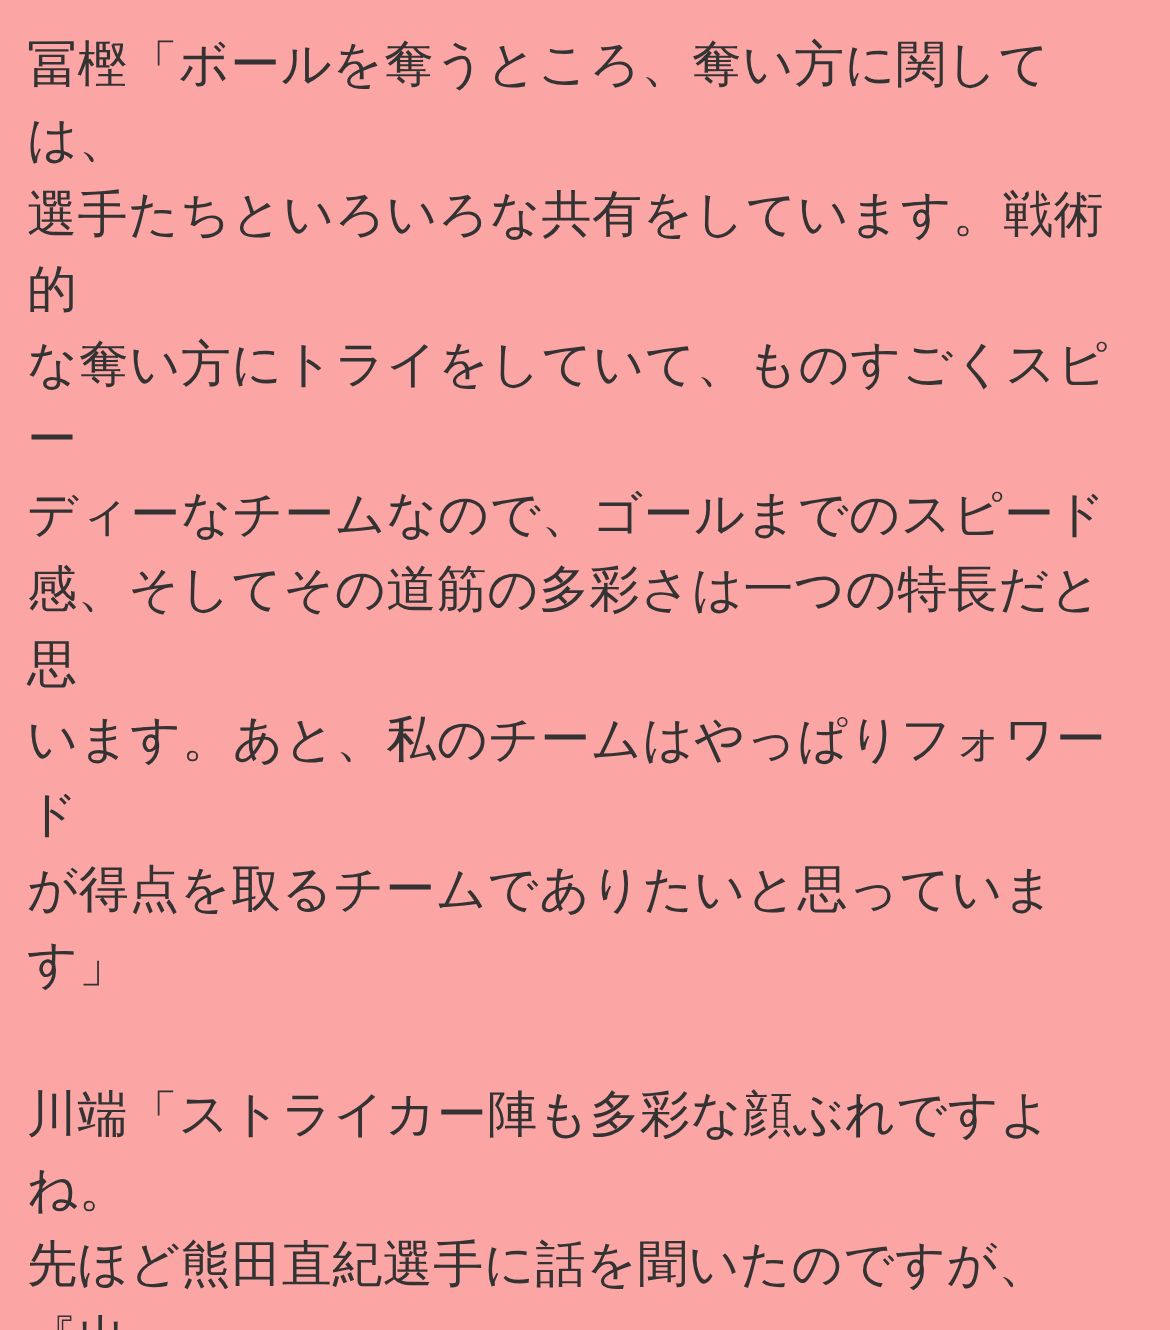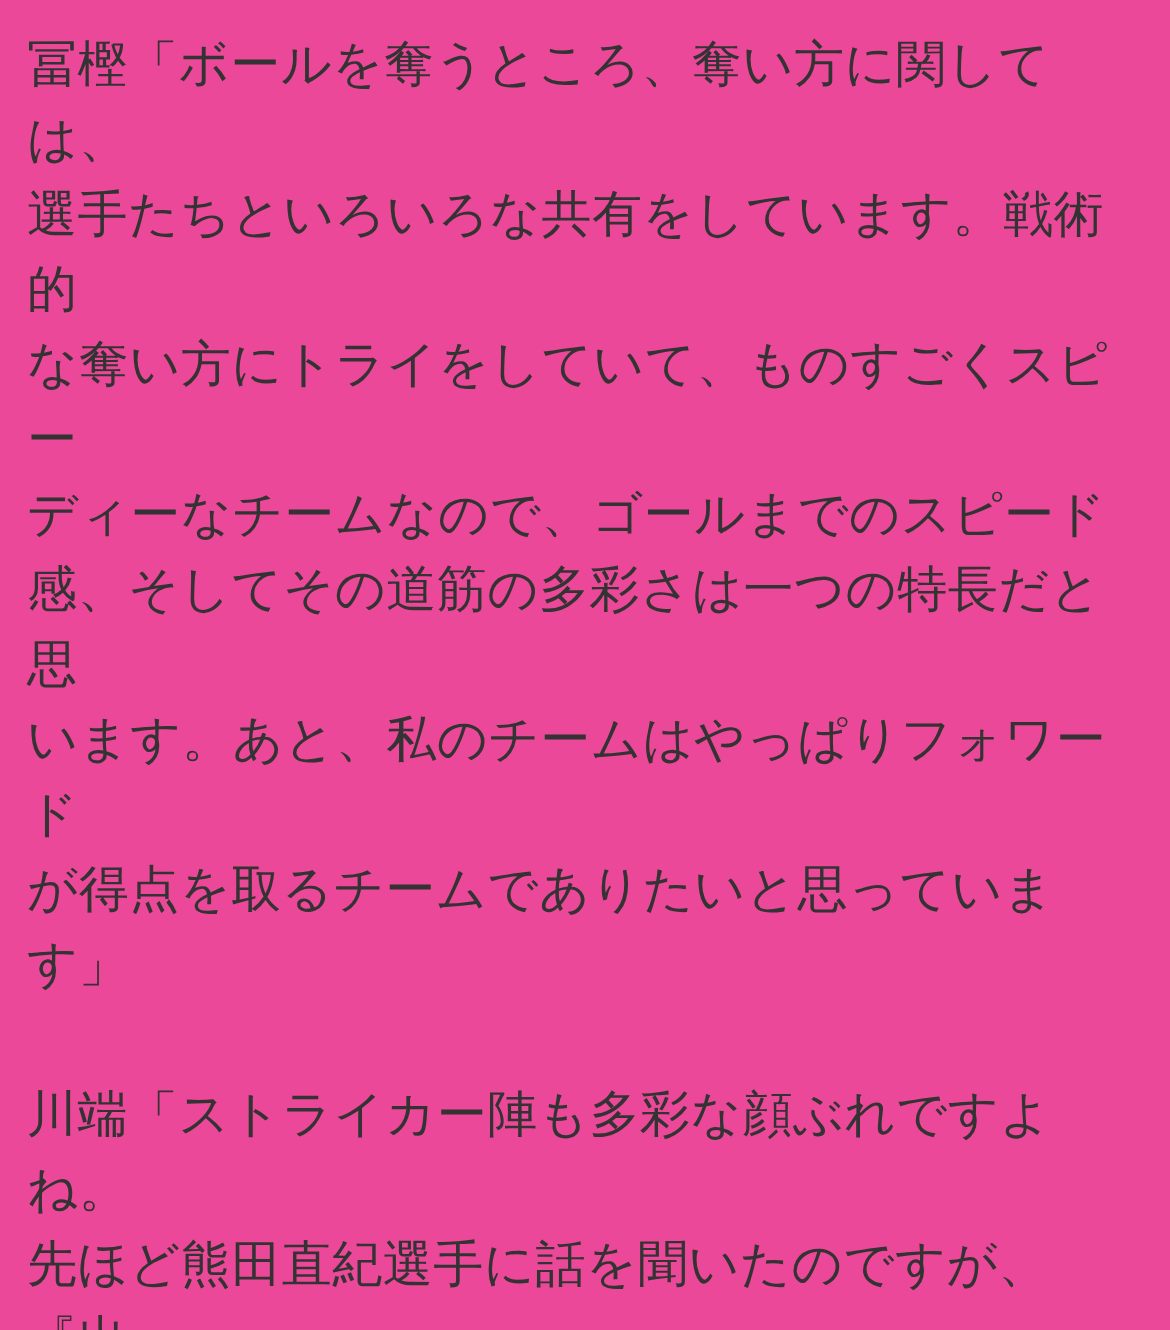--- a/index.html
+++ b/index.html
@@ -10,21 +10,21 @@
     width: 1170px;
     height: 1330px;
     background: #ffffff;
     overflow: hidden;
   }
   .page {
     box-sizing: border-box;
     width: 1170px;
     height: 1330px;
     padding: 27px 24px 0 27px;
-    background: #ec4899;
+    background: #fca5a5;
   }
   .para {
     margin: 0 0 75px 0;
     font-family: "Liberation Sans", "DejaVu Sans", sans-serif;
     font-size: 50px;
     line-height: 75px;
     letter-spacing: 0.5px;
     font-weight: 400;
     color: #333333;
     white-space: pre-line;

